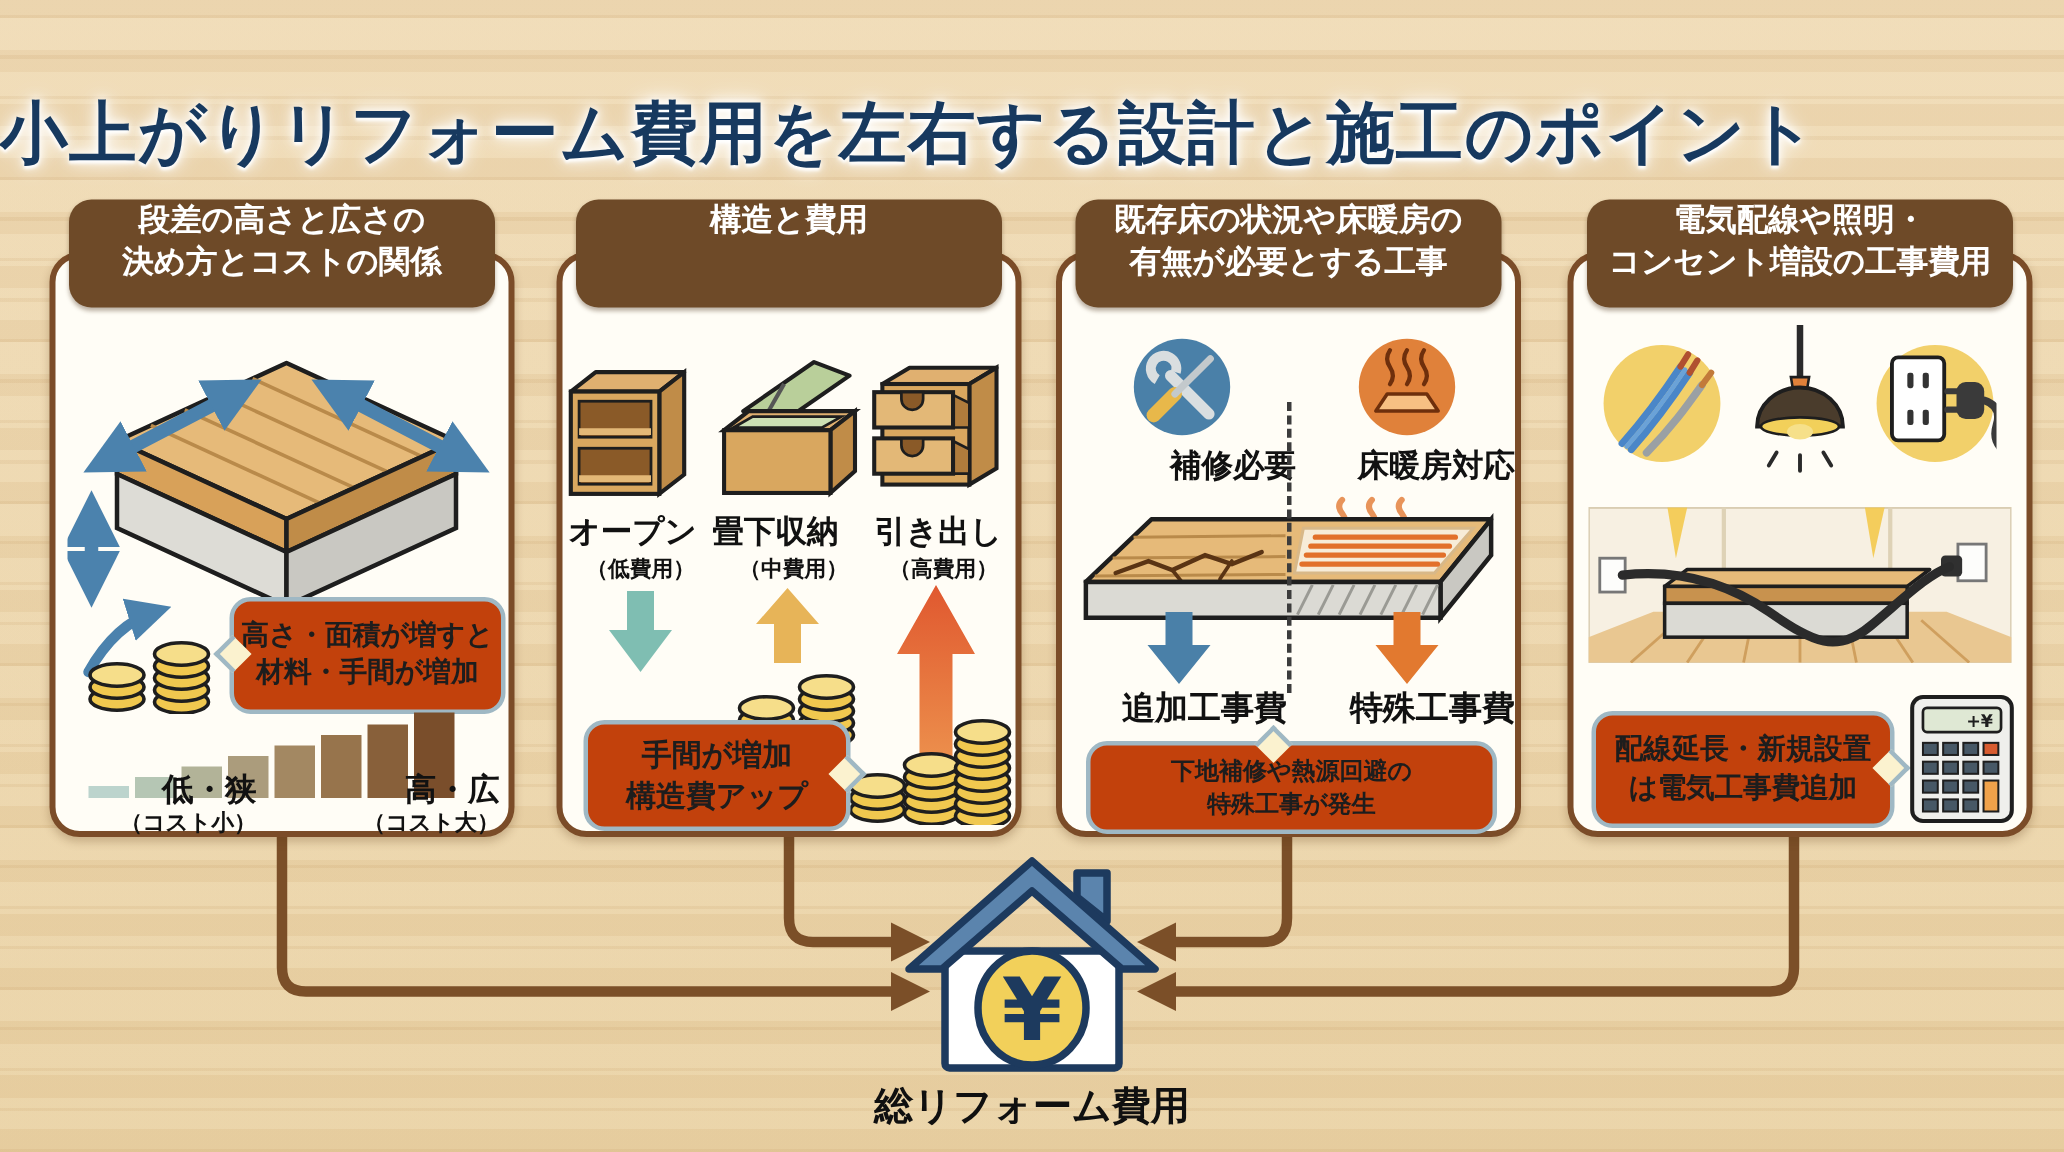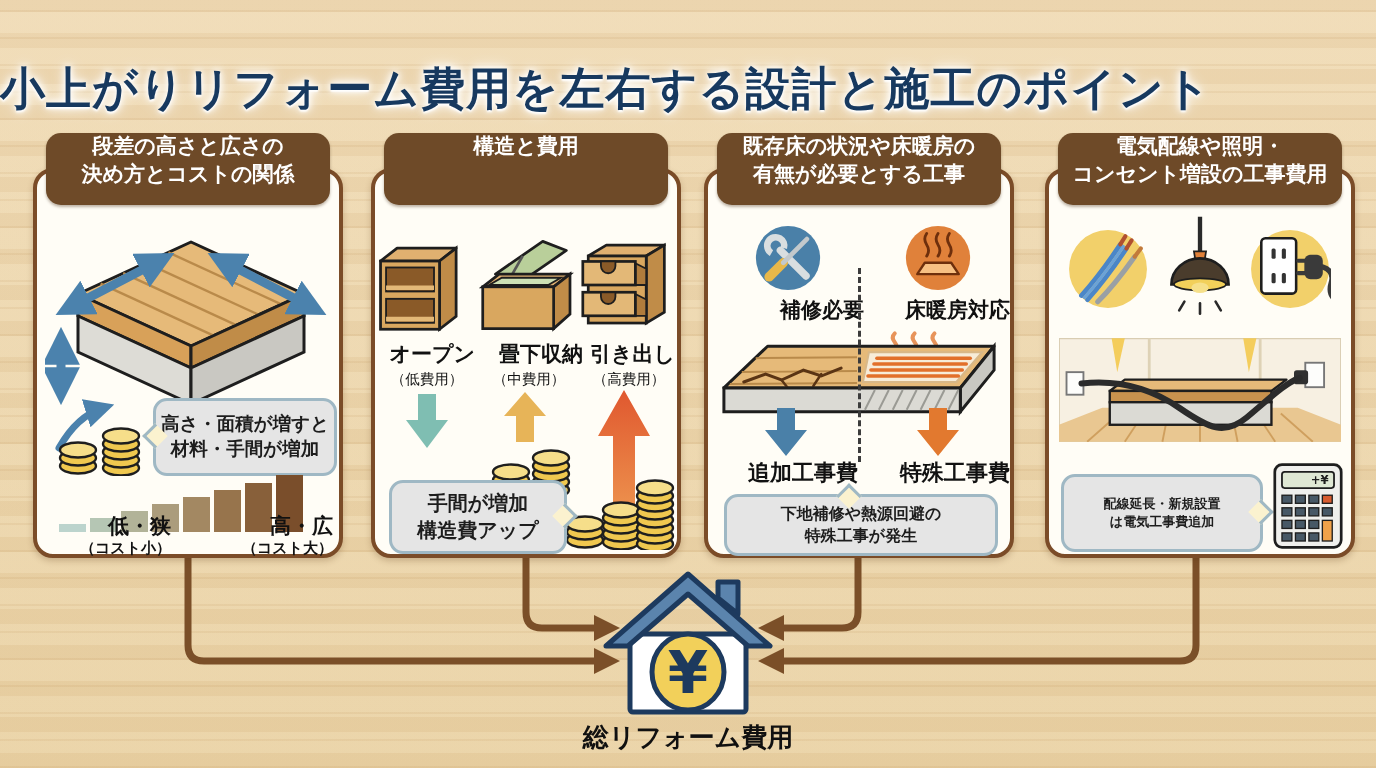--- a/index.html
+++ b/index.html
@@ -23,35 +23,35 @@
     background:#fffdf6;border:4px solid #7b4c28;border-radius:20px;
     box-shadow:0 3px 6px rgba(90,55,20,.25);
   }
   .phead{
     position:absolute;top:0;left:13px;width:284px;height:72px;z-index:3;
     background:#6e4a28;border-radius:15px;color:#fff;font-weight:800;
     display:flex;flex-direction:column;justify-content:flex-start;text-align:center;
     font-size:21px;line-height:1.32;box-shadow:0 2px 3px rgba(60,35,10,.35);
   }
   .bubble{
-    position:absolute;background:#e5e5e5;border:3px solid #9fb8c4;border-radius:14px;
+    position:absolute;background:#c2410c;border:3px solid #9fb8c4;border-radius:14px;
     font-weight:800;color:#1d1d1d;text-align:center;
     display:flex;flex-direction:column;justify-content:center;line-height:1.35;
   }
   .bubble::before{content:"";position:absolute;width:15px;height:15px;background:#fbf2cf;transform:rotate(45deg);}
   .tail-left::before{left:-10px;top:36%;border-left:3px solid #9fb8c4;border-bottom:3px solid #9fb8c4;}
   .tail-right::before{right:-10px;top:36%;border-right:3px solid #9fb8c4;border-top:3px solid #9fb8c4;}
   .tail-top::before{top:-10px;left:42%;border-left:3px solid #9fb8c4;border-top:3px solid #9fb8c4;}
   .abs{position:absolute;}
   .lbl{font-weight:800;color:#111;text-align:right;line-height:1.2;}
   .scale-bars{position:absolute;display:flex;align-items:flex-end;gap:4px;}
   .scale-bar{width:27px;}
   .col3{position:absolute;display:flex;justify-content:center;gap:6px;width:100%;}
-  .itemlab{font-size:21px;font-weight:800;color:#111;text-align:right;}
-  .itemcost{font-size:14.5px;font-weight:400;color:#111;text-align:center;margin-top:2px;}
+  .itemlab{font-size:21px;font-weight:800;color:#111;text-align:left;}
+  .itemcost{font-size:14.5px;font-weight:700;color:#111;text-align:center;margin-top:2px;}
   .dash{position:absolute;border-left:3px dashed #3c3c3c;}
   .house-label{position:absolute;top:720px;left:538px;width:300px;text-align:center;
     font-size:26px;font-weight:800;color:#101010;z-index:3;}
   svg{display:block;}
 </style>
 </head>
 <body>
 
 <div class="canvas">
 
@@ -391,21 +391,21 @@
         <polygon points="196,0 210,0 202,36" fill="#f3c94e" opacity="0.9"></polygon>
         <polygon points="70,44 242,44 226,56 54,56" fill="#e6ba79" stroke="#1e1e1e" stroke-width="2.5" stroke-linejoin="round" transform="translate(0,0)"></polygon>
         <rect x="54" y="56" width="172" height="12" fill="#c8924e" stroke="#1e1e1e" stroke-width="2.5"></rect>
         <rect x="54" y="68" width="172" height="24" fill="#dbdad4" stroke="#1e1e1e" stroke-width="2.5"></rect>
         <rect x="8" y="36" width="18" height="24" fill="#fdfdfb" stroke="#777" stroke-width="2"></rect>
         <rect x="262" y="26" width="20" height="26" fill="#fdfdfb" stroke="#777" stroke-width="2"></rect>
         <rect x="250" y="34" width="15" height="15" rx="3" fill="#303030"></rect>
         <path d="M24,48 C60,44 96,52 128,74 S176,104 200,84 S240,48 256,42" fill="none" stroke="#2b2b2b" stroke-width="6.5" stroke-linecap="round"></path>
       </svg>
 
-      <div class="bubble tail-right" style="left:12px;top:302px;width:196px;height:72px;font-size:13px">
+      <div class="bubble tail-right" style="left:12px;top:302px;width:196px;height:72px;font-size:19px">
         <div>配線延長・新規設置</div>
         <div>は電気工事費追加</div>
       </div>
 
       <svg class="abs" style="left:224px;top:290px" width="70" height="88" viewBox="0 0 78 96">
         <rect x="2" y="2" width="74" height="92" rx="8" fill="#efefec" stroke="#1e1e1e" stroke-width="3"></rect>
         <rect x="10" y="10" width="58" height="18" rx="3" fill="#dfe8d4" stroke="#1e1e1e" stroke-width="2"></rect>
         <text x="62" y="24" text-anchor="end" font-size="13" font-weight="bold" fill="#1e1e1e">+¥</text>
         <g stroke="#1e1e1e" stroke-width="1.5">
           <rect x="10" y="36" width="11" height="9" fill="#475866"></rect>

